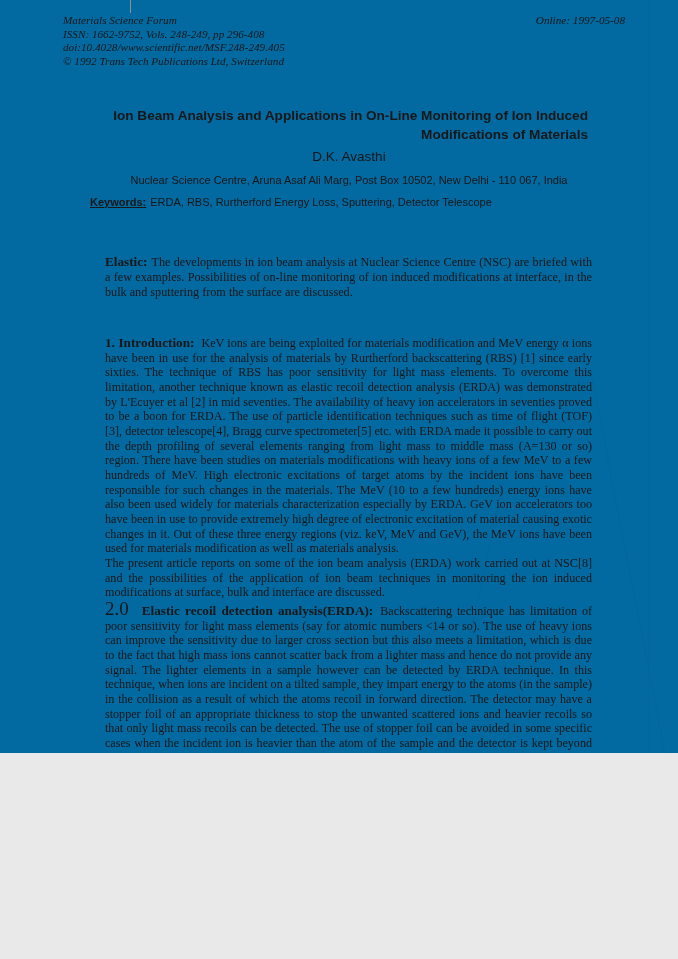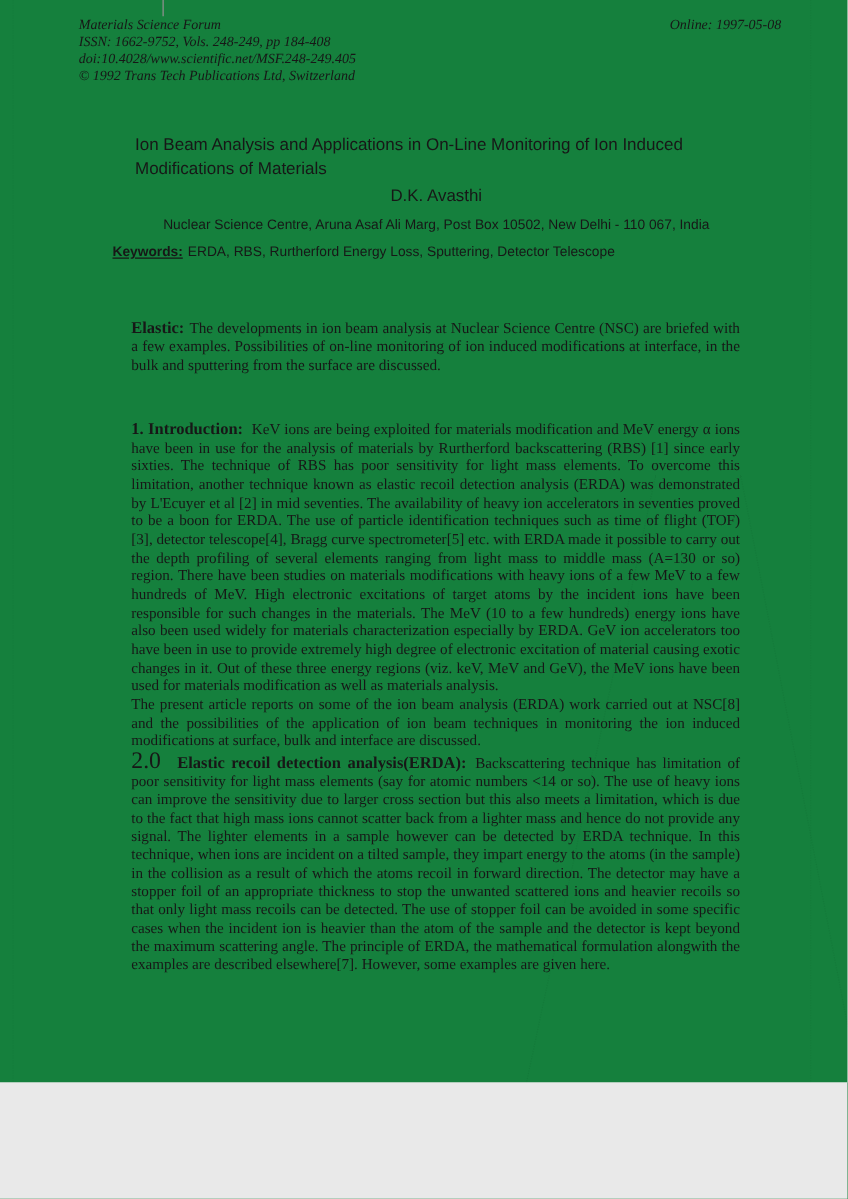--- a/index.html
+++ b/index.html
@@ -1,21 +1,21 @@
 <!DOCTYPE html>
 <html><head>
 <meta charset="utf-8">
 <style>
   html, body { margin: 0; padding: 0; background: #e9e9e9; }
   .page {
     position: relative;
     width: 678px;
-    height: 866px;
+    height: 753px;
     margin: 0 auto;
-    background: #15803d;
+    background: #0369a1;
     color: #171717;
     font-family: "Liberation Serif", serif;
     overflow: hidden;
   }
   
   .header {
     position: absolute; left: 63px; top: 14px;
     font-style: italic; font-size: 11.2px; line-height: 13.6px;
     white-space: nowrap;
   }
@@ -23,23 +23,23 @@
     position: absolute; top: 14px; right: 53px;
     font-style: italic; font-size: 11.2px; white-space: nowrap;
   }
   .tick {
     position: absolute; left: 130px; top: 0; width: 1px; height: 13px;
     background: #8f8f8f;
   }
   
   .title {
     position: absolute; top: 107px; left: 108px; width: 480px;
-    margin: 0; text-align: left;
+    margin: 0; text-align: right;
     font-family: "Liberation Sans", sans-serif;
-    font-weight: normal; font-size: 13.6px; line-height: 18.5px;
+    font-weight: bold; font-size: 13.6px; line-height: 18.5px;
   }
   .author {
     position: absolute; top: 149px; left: 104px; width: 490px;
     text-align: center; font-family: "Liberation Sans", sans-serif;
     font-size: 13.5px;
   }
   .affil {
     position: absolute; top: 174px; left: 64px; width: 570px;
     text-align: center; font-family: "Liberation Sans", sans-serif;
     font-size: 11px;
@@ -75,21 +75,21 @@
 <div class="page">
 
   <div class="tick"></div>
   <div class="art art1"></div>
   <div class="art art2"></div>
   <div class="art art3"></div>
   <div class="art art4"></div>
 
   <div class="header">
     <div>Materials Science Forum</div>
-    <div>ISSN: 1662-9752, Vols. 248-249, pp 184-408</div>
+    <div>ISSN: 1662-9752, Vols. 248-249, pp 296-408</div>
     <div>doi:10.4028/www.scientific.net/MSF.248-249.405</div>
     <div>© 1992 Trans Tech Publications Ltd, Switzerland</div>
   </div>
 
   <div class="online">Online: 1997-05-08</div>
 
   <h1 class="title">Ion Beam Analysis and Applications in On-Line Monitoring of Ion Induced Modifications of Materials</h1>
 
   <div class="author">D.K. Avasthi</div>
 

